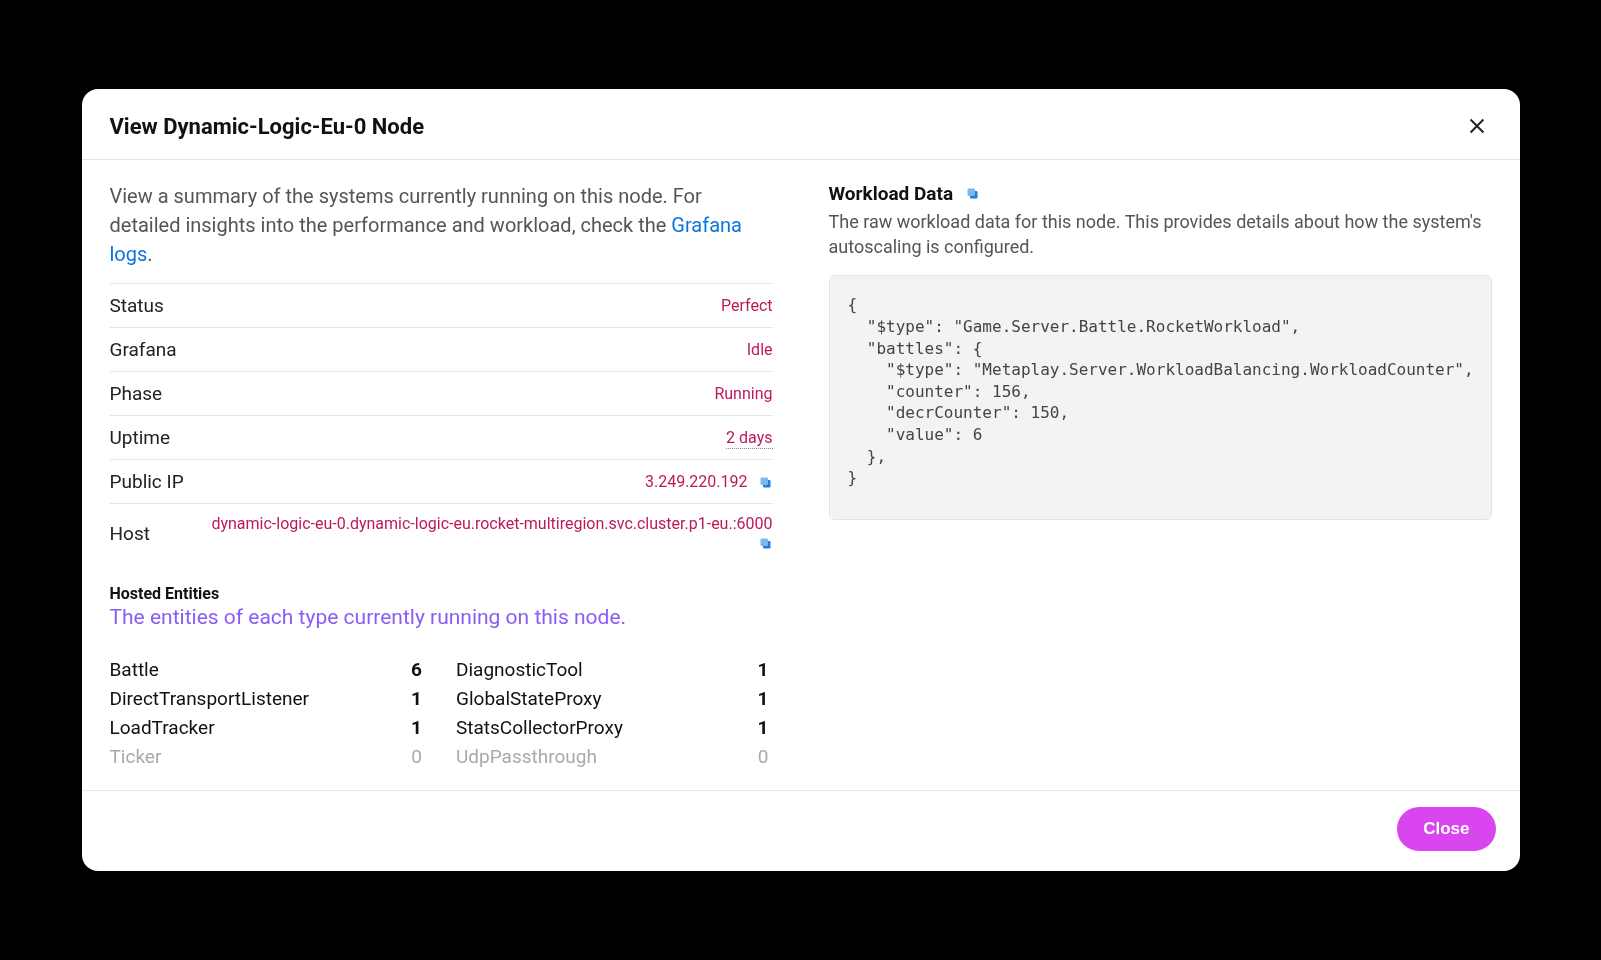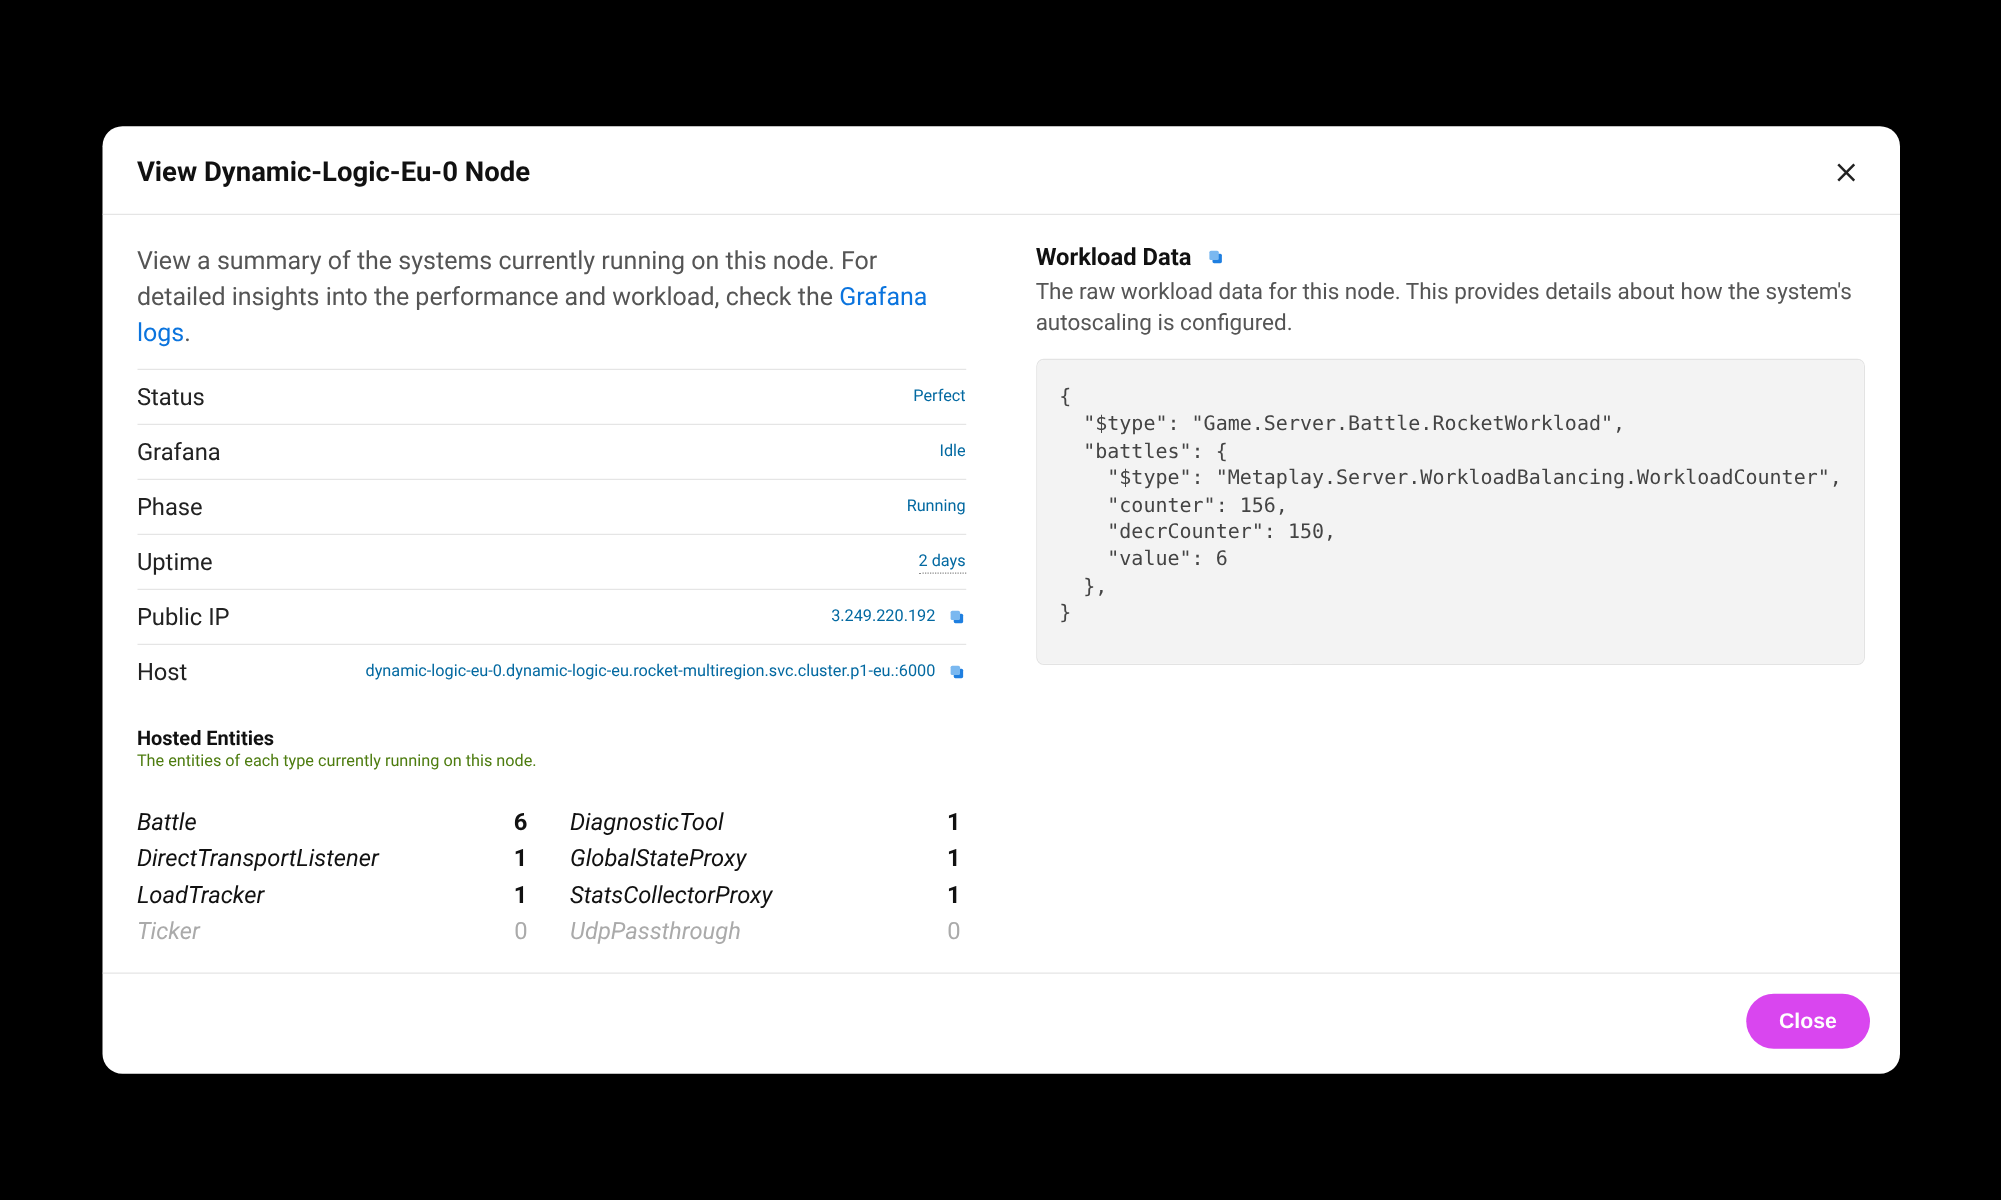--- a/index.html
+++ b/index.html
@@ -70,44 +70,44 @@
   }
   .kv-table tr:first-child td { border-top:1px solid #e5e5e5; }
   .kv-table td.label {
     color:#222;
     font-size:19px;
     white-space:normal;
     width:90px;
   }
   .kv-table td.value {
     text-align:right;
-    font-size:13px;
-    color:#0369a1;
+    font-size:16px;
+    color:#be185d;
   }
   .dotted-under {
     border-bottom:1px dotted #888;
     padding-bottom:1px;
   }
   .copy-icon {
     display:inline-flex;
     vertical-align:middle;
     margin-left:6px;
     color:#1f7fe0;
     cursor:pointer;
   }
   .copy-icon svg { width:15px; height:15px; }
   .section-heading {
     font-size:16px;
     font-weight:700;
     color:#111;
     margin-top:22px;
   }
   .section-sub {
-    color:#4d7c0f;
-    font-size:13px;
+    color:#8b5cf6;
+    font-size:21px;
     margin-top:2px;
     margin-bottom:29px;
   }
   .right-heading {
     font-size:19px;
     font-weight:700;
     color:#111;
     display:flex;
     align-items:center;
     gap:6px;
@@ -130,21 +130,21 @@
     color:#444;
     white-space:pre;
     overflow-x:auto;
   }
   .entities-grid {
     display:grid;
     grid-template-columns: 1fr auto 30px 1fr auto;
     row-gap:6px;
     font-size:19px;
   }
-  .entities-grid .ent-name { color:#111;font-style:italic; }
+  .entities-grid .ent-name { color:#111; }
   .entities-grid .ent-count { text-align:right; font-weight:700; color:#111; padding-right:4px;}
   .entities-grid .ent-name.muted, .entities-grid .ent-count.muted { color:#aaa; font-weight:400;}
   .entities-grid .gap {}
   .modal-footer {
     border-top:1px solid #e5e5e5;
     padding:16px 24px 20px 24px;
     display:flex;
     justify-content:flex-end;
   }
   .btn-close {

